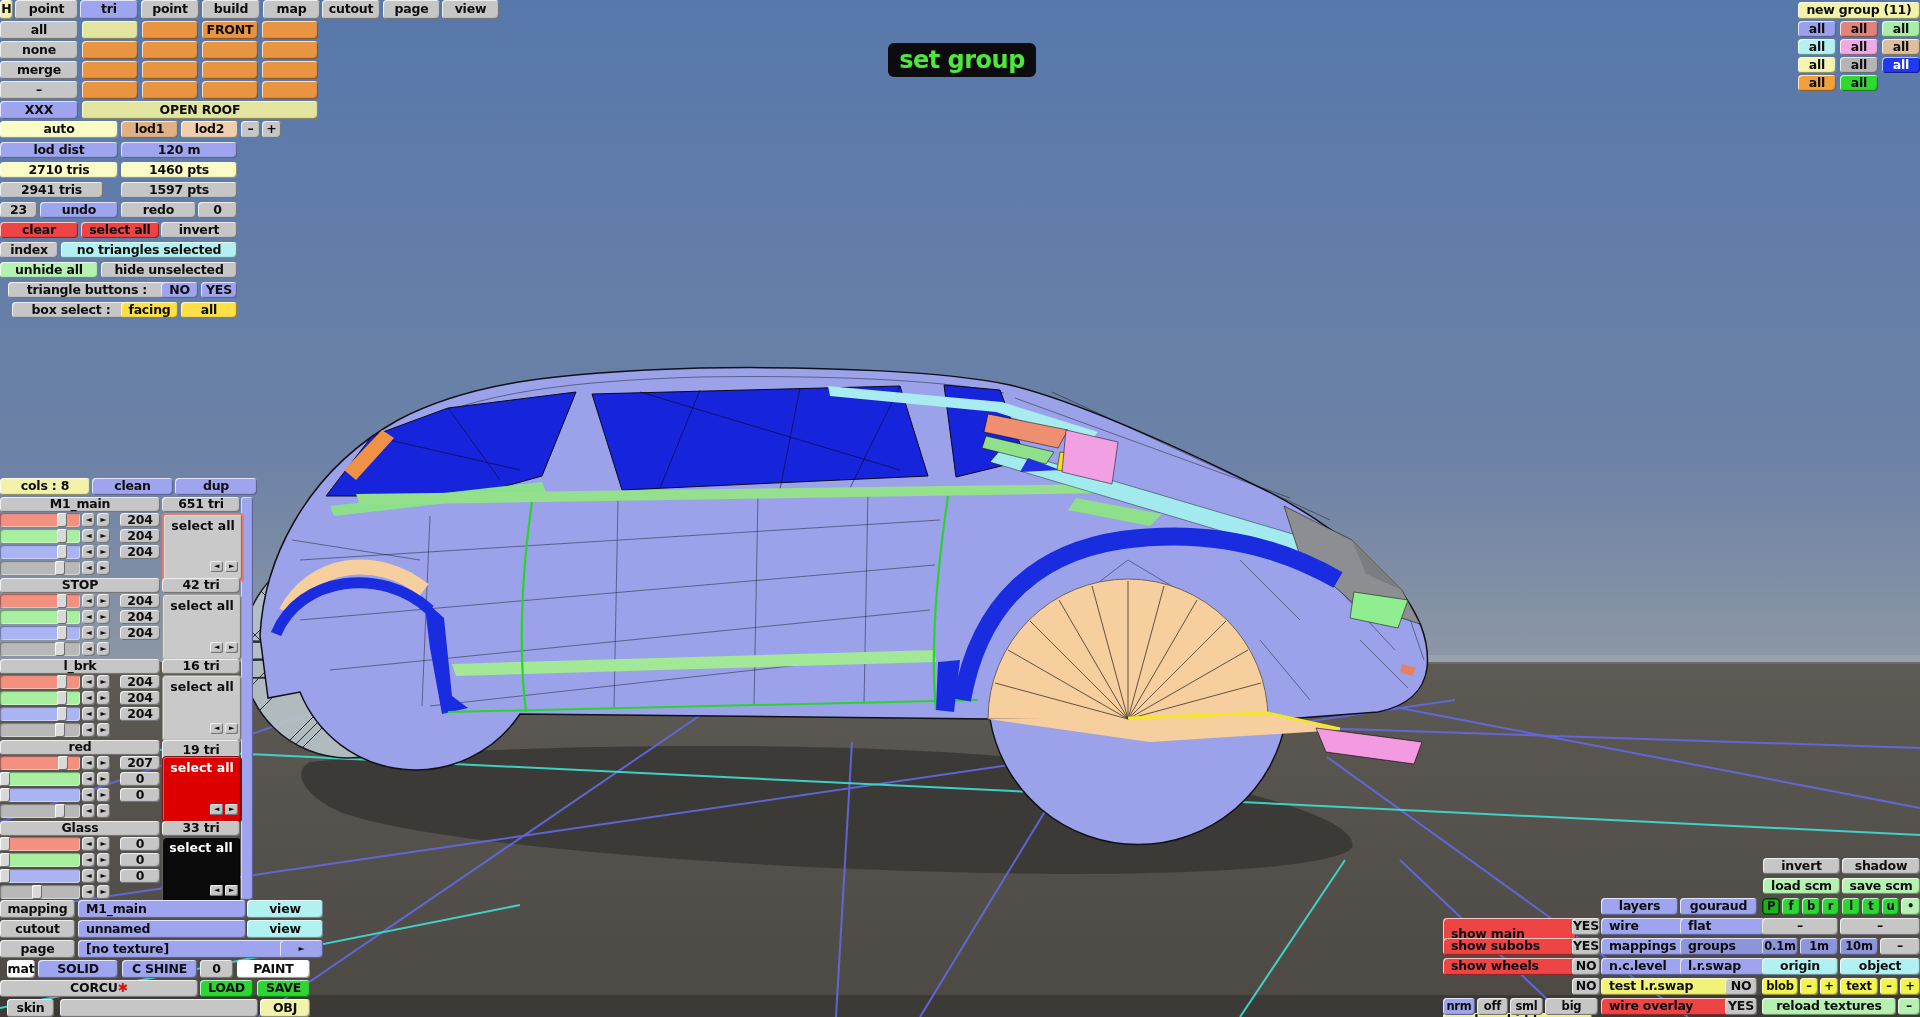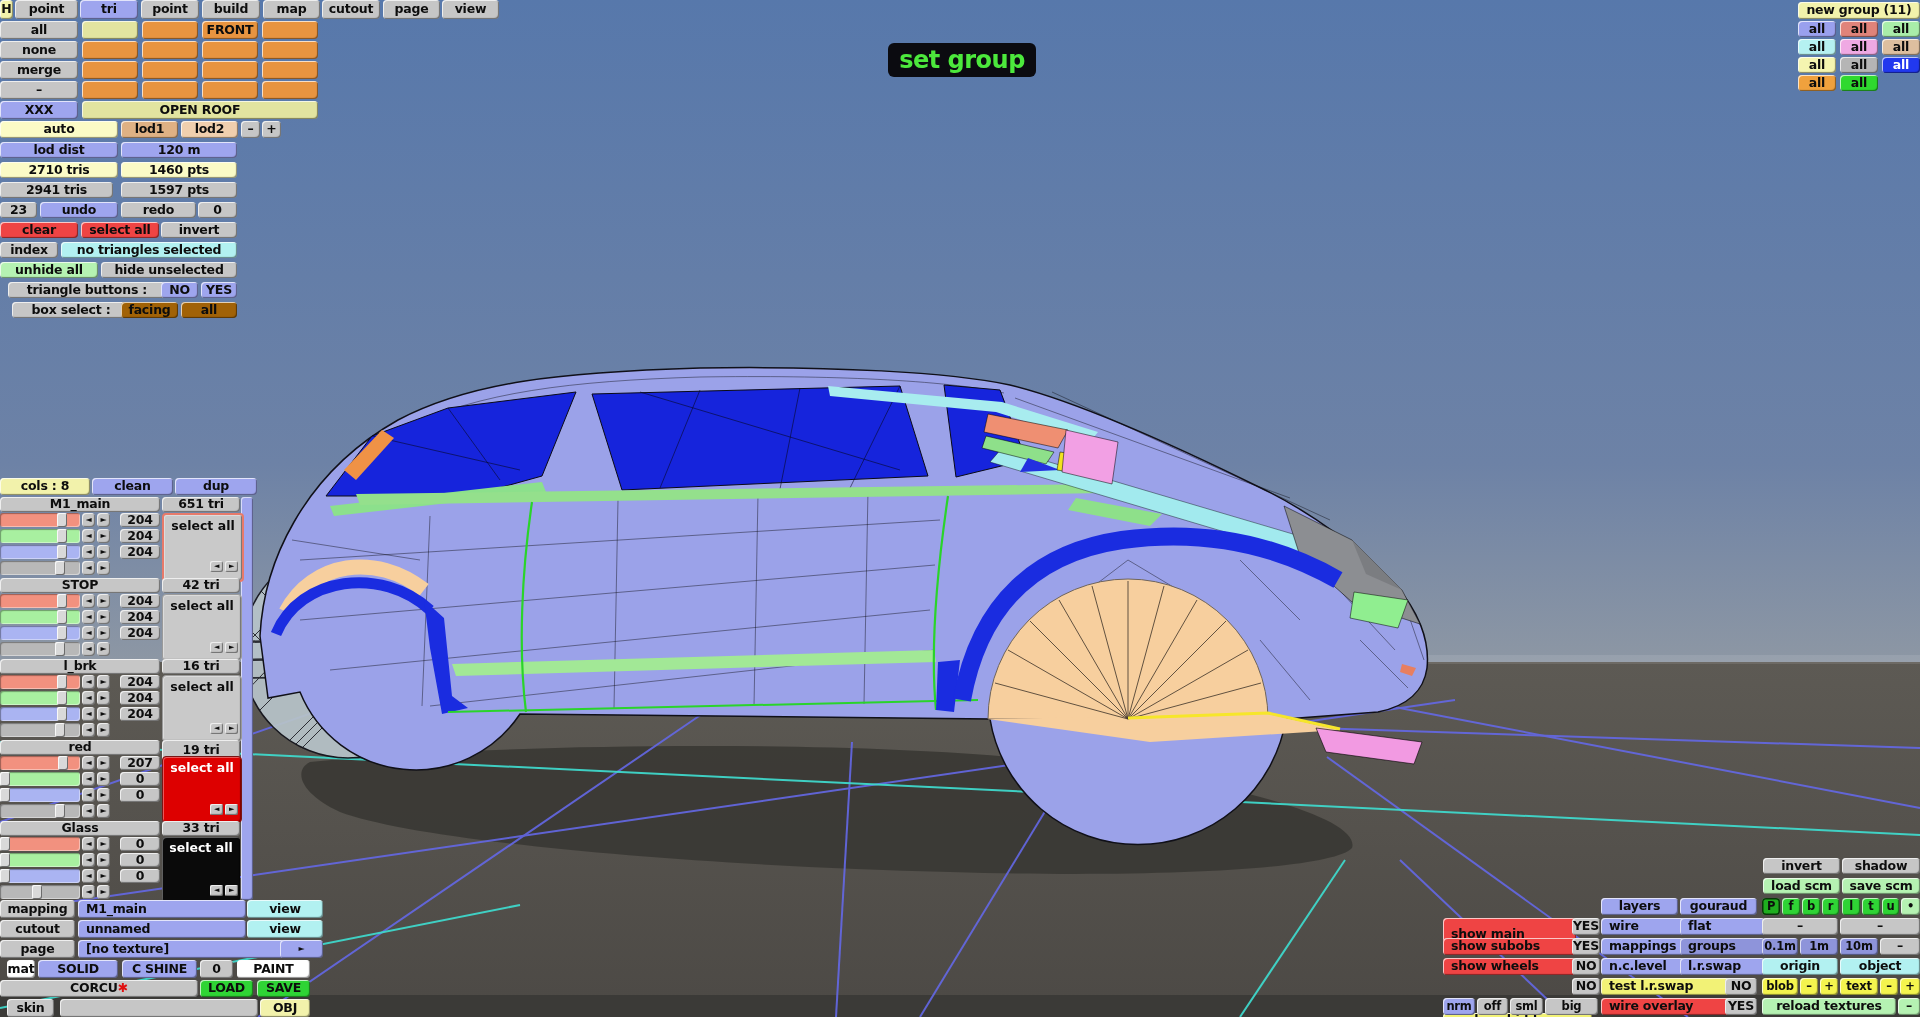--- a/index.html
+++ b/index.html
@@ -13,21 +13,21 @@
        box-shadow:inset 1px 1px 0 rgba(255,255,255,.7), inset -1px -1px 1px rgba(0,0,0,.45);
        white-space:nowrap;overflow:hidden;}
   .gray{background:#c6c6c6}
   .dkgray{background:#ffffff}
   .peri{background:#9ea5ee}
   .peri2{background:#8e94da}
   .khaki{background:#f2f2ab}
   .kh2{background:#e2e4a0}
   .paleyellow{background:#fbfbc6}
   .orange{background:#e89440}
-  .orange2{background:#a16207}
+  .orange2{background:#fde047}
   .peach{background:#ef4444}
   .tan{background:#dfb184}
   .peach2{background:#f0cfae}
   .cyan{background:#b2f1f1}
   .ltgreen{background:#b5f2b2}
   .green{background:#2fd435}
   .dgreen{background:#1fae1f;box-shadow:inset 0 0 0 1.5px #083808, inset 1px 1px 0 rgba(255,255,255,.4);}
   .yellow{background:#f2f276}
   .yellow2{background:#f4f44e}
   .white{background:#ffffff}
@@ -259,21 +259,21 @@
   <div class="btn tan" style="left:121px;top:121px;width:57px;height:17px">lod1</div>
   <div class="btn peach2" style="left:181px;top:121px;width:57px;height:17px">lod2</div>
   <div class="btn gray" style="left:241px;top:121px;width:19px;height:17px">–</div>
   <div class="btn gray" style="left:262px;top:121px;width:19px;height:17px">+</div>
 
   <div class="btn peri" style="left:0;top:142px;width:118px;height:16px">lod dist</div>
   <div class="btn peri" style="left:121px;top:142px;width:116px;height:16px">120 m</div>
 
   <div class="btn paleyellow" style="left:0;top:162px;width:118px;height:16px">2710 tris</div>
   <div class="btn paleyellow" style="left:121px;top:162px;width:116px;height:16px">1460 pts</div>
-  <div class="btn gray" style="left:0;top:182px;width:113px;height:16px">2941 tris</div>
+  <div class="btn gray" style="left:0;top:182px;width:103px;height:16px">2941 tris</div>
   <div class="btn gray" style="left:121px;top:182px;width:116px;height:16px">1597 pts</div>
 
   <div class="btn gray" style="left:0;top:202px;width:37px;height:16px">23</div>
   <div class="btn peri" style="left:40px;top:202px;width:78px;height:16px">undo</div>
   <div class="btn gray" style="left:121px;top:202px;width:75px;height:16px">redo</div>
   <div class="btn gray" style="left:198px;top:202px;width:39px;height:16px">0</div>
 
   <div class="btn peach" style="left:0;top:222px;width:78px;height:16px">clear</div>
   <div class="btn peach" style="left:81px;top:222px;width:78px;height:16px">select all</div>
   <div class="btn gray" style="left:161px;top:222px;width:76px;height:16px">invert</div>

